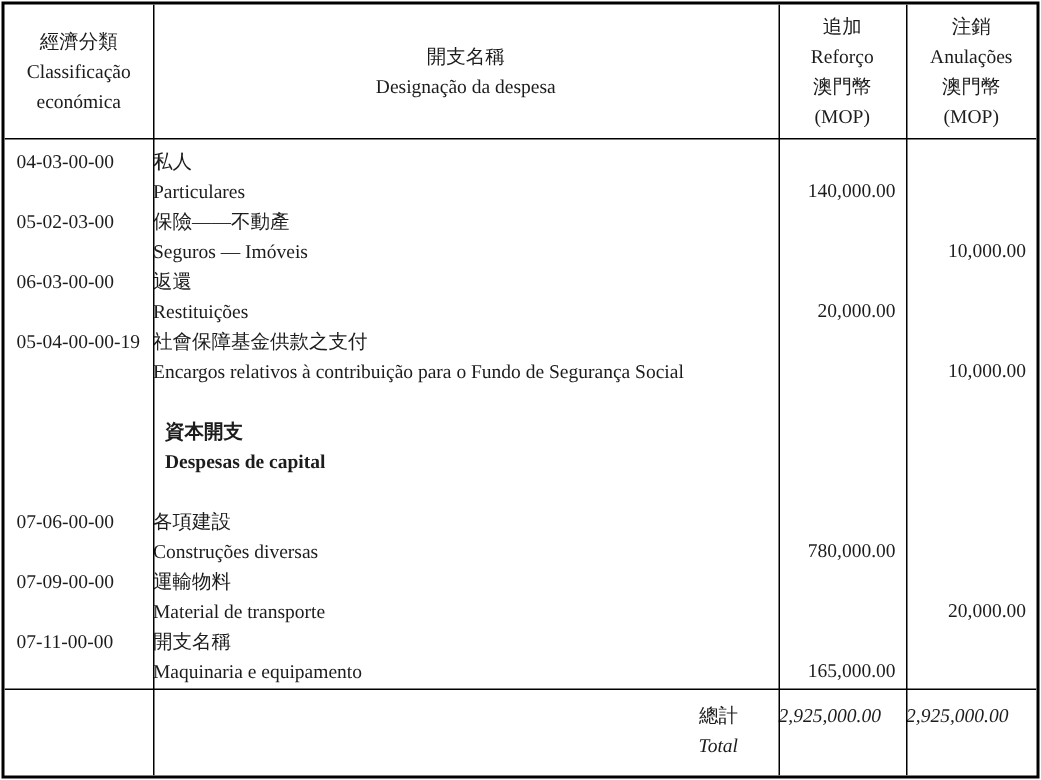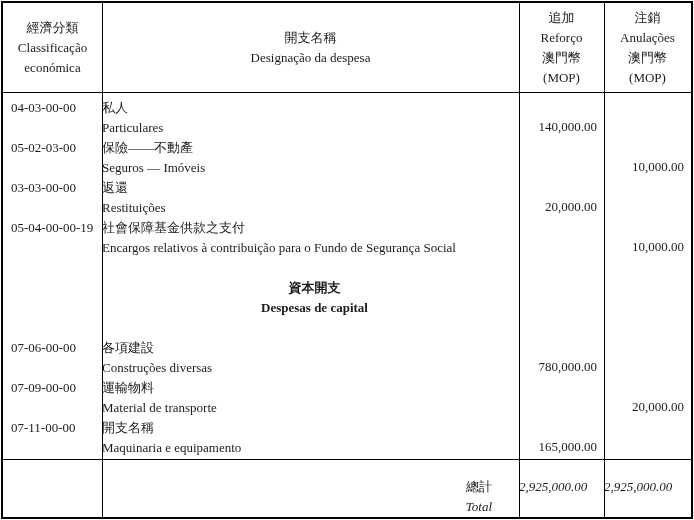--- a/index.html
+++ b/index.html
@@ -69,30 +69,29 @@
   }
   .line {
     height: 20px;
     line-height: 20px;
     white-space: nowrap;
   }
   .line .c1 { padding-left: 8px; overflow: hidden; }
   .line .c2 { overflow: hidden; }
   .line .c3, .line .c4 { text-align: right; padding-right: 7px; margin-top: 19px; }
   .line.section .c2 {
-    text-align: center;
     padding-left: 8px;
     font-weight: bold;
   }
 
   
   .total {
     height: 58px;
     border-top: 1px solid #000;
-    padding-top: 17px;
+    padding-top: 7px;
   }
   .total .c2 {
     display: flex;
     flex-direction: column;
     align-items: flex-end;
     padding-right: 27px;
     line-height: 20px;
   }
   .total .c3, .total .c4 {
     text-align: left;
@@ -154,21 +153,21 @@
           <div class="c3"></div>
           <div class="c4">10,000.00</div>
         </div>
         <div class="line grid4">
           <div class="c1"></div>
           <div class="c2">Seguros — Imóveis</div>
           <div class="c3"></div>
           <div class="c4"></div>
         </div>
         <div class="line grid4">
-          <div class="c1">03-03-00-00</div>
+          <div class="c1">06-03-00-00</div>
           <div class="c2">返還</div>
           <div class="c3">20,000.00</div>
           <div class="c4"></div>
         </div>
         <div class="line grid4">
           <div class="c1"></div>
           <div class="c2">Restituições</div>
           <div class="c3"></div>
           <div class="c4"></div>
         </div>

